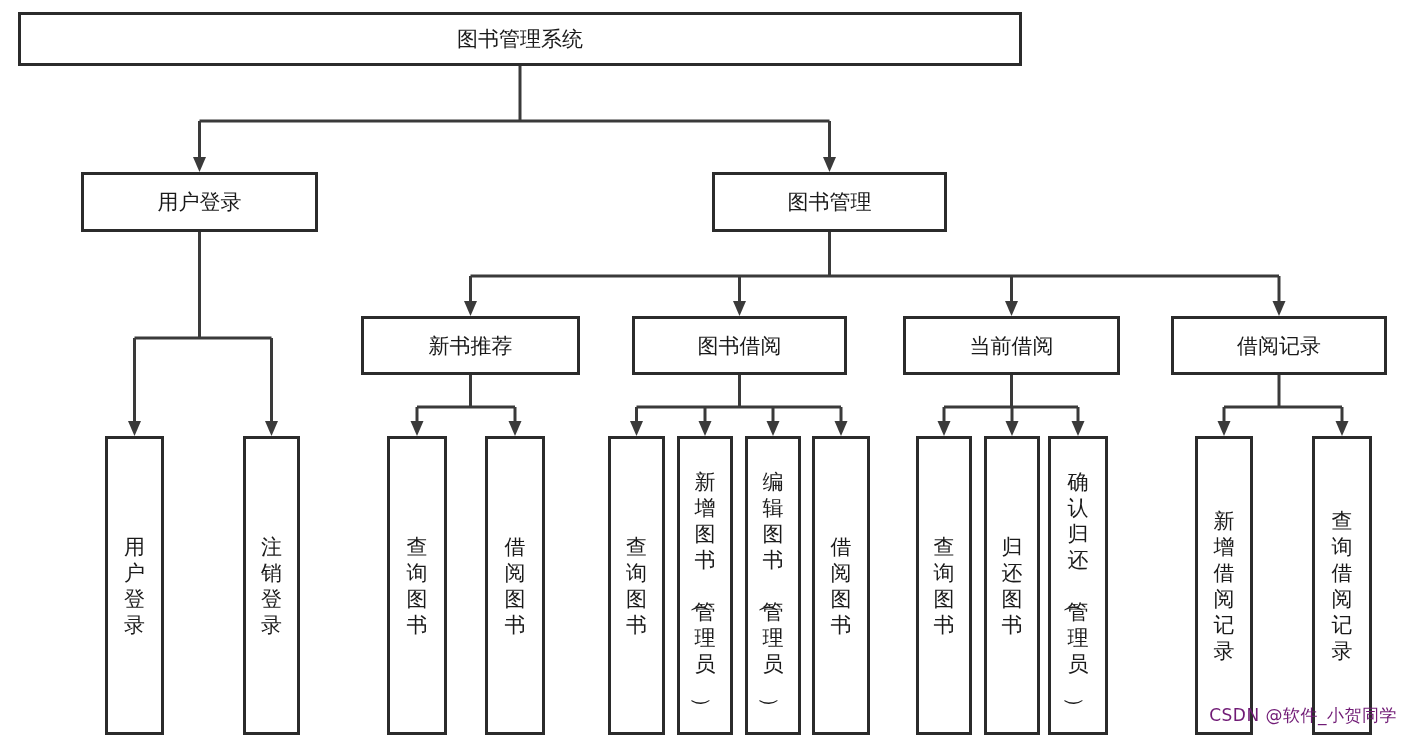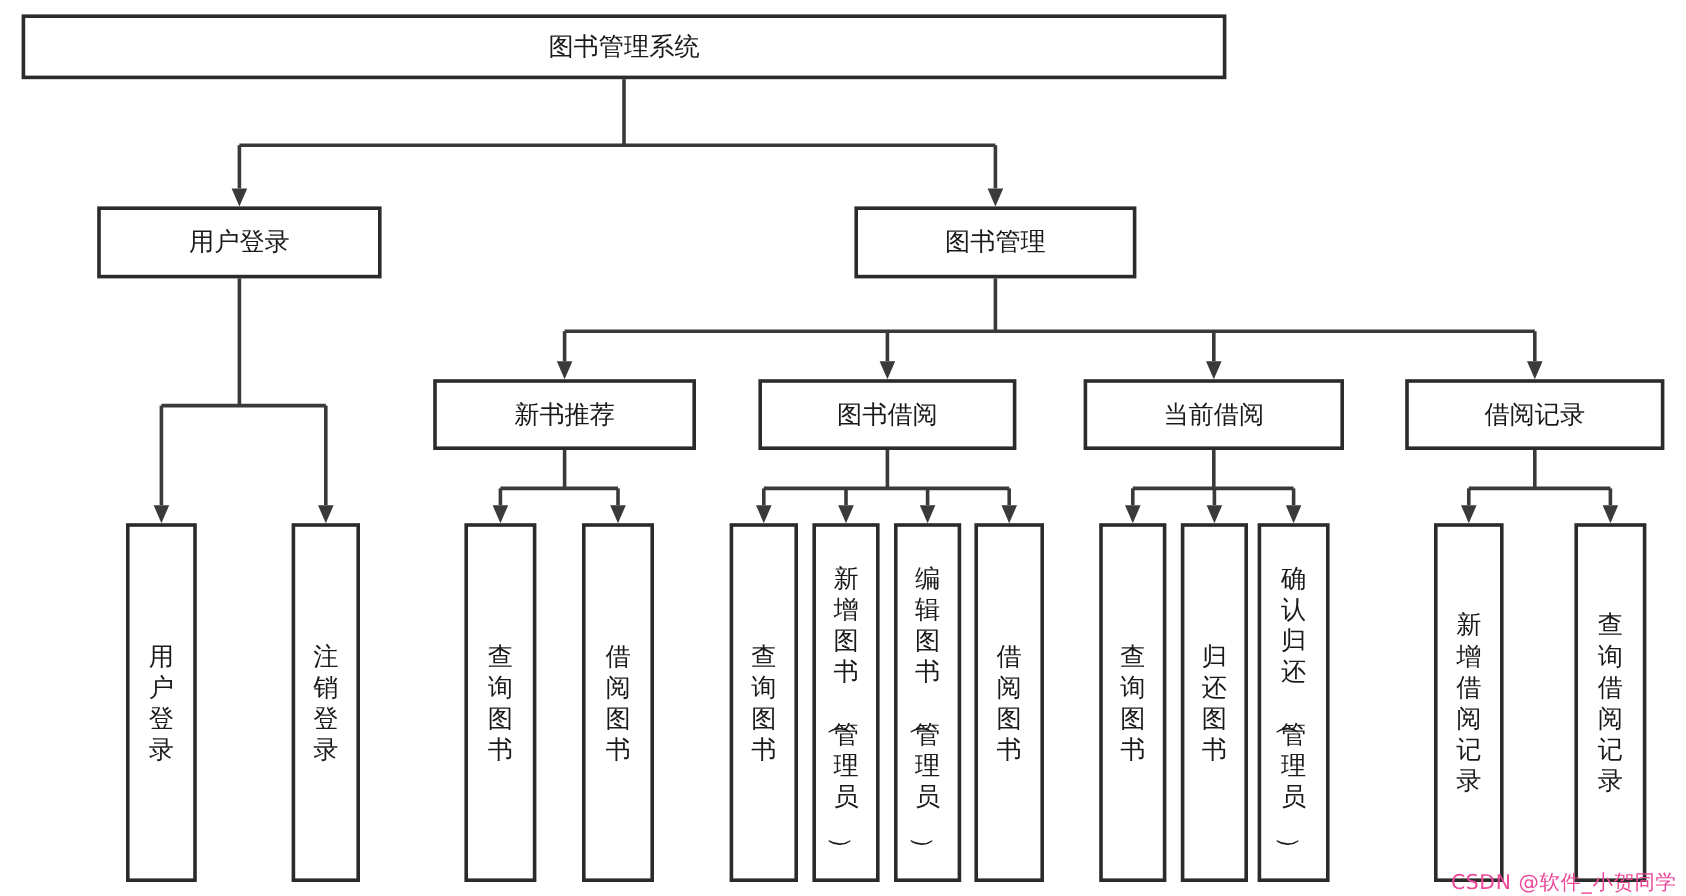--- a/index.html
+++ b/index.html
@@ -46,24 +46,24 @@
   }
   .node-label-vert {
     fill: #1a1a1a;
     font-family: "DejaVu Sans", "Liberation Sans", sans-serif;
     font-size: 21px;
     text-anchor: middle;
   }
   .watermark {
     position: absolute;
     right: 8px;
-    bottom: 0;
+    bottom: 20px;
     font-family: "DejaVu Sans", "Liberation Sans", sans-serif;
     font-size: 17px;
-    color: #ec4899;
+    color: #701a75;
     white-space: nowrap;
     letter-spacing: 0.5px;
     margin-top: 18px;
   }
 </style>
 </head>
 <body>
 
 <div id="chart-root">
   <svg id="diagram-svg" width="1405" height="747" viewBox="0 0 1405 747" xmlns="http://www.w3.org/2000/svg">

